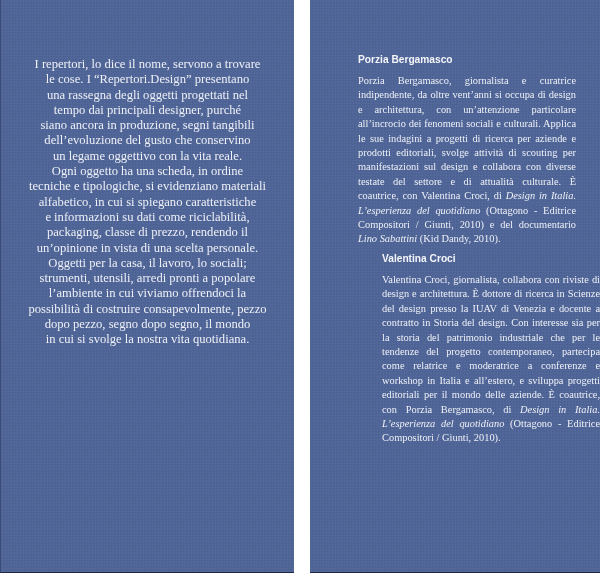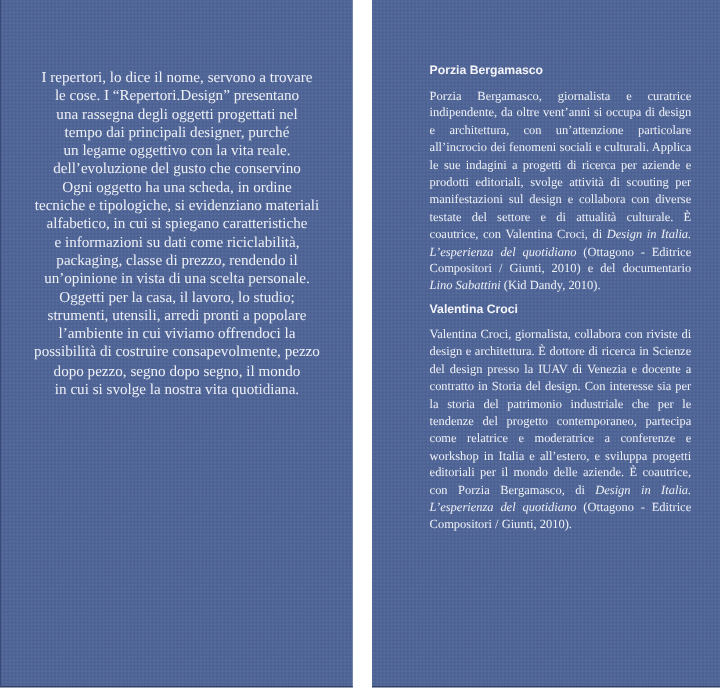--- a/index.html
+++ b/index.html
@@ -21,48 +21,49 @@
     .panel-right { left: 310px; width: 290px; border-bottom: 1px solid #1c2846; }
     .blurb {
       position: absolute; left: 24px; width: 245px; top: 57px;
       text-align: center; font-size: 12.6px; line-height: 15.3px;
     }
     .blurb p { margin: 0; }
     .author {
       position: absolute; left: 48px; width: 218px;
     }
     .author-1 { top: 54px; }
-    .author-2 { top: 253px; }
+    .author-2 { top: 253px; margin-left: 24px; }
     .author h2 {
       font-family: "Liberation Sans", "DejaVu Sans", sans-serif;
       font-weight: bold; font-size: 10.2px; margin: 0 0 9px 0; color: #f4f5fa;
     }
     .author p {
       margin: 0; font-size: 10.4px; line-height: 14.4px; text-align: justify;
     }
     .author i { font-style: italic; }
   </style>
 </head>
 <body>
 
 <div class="panel panel-left">
   <div class="blurb">
     <p>I repertori, lo dice il nome, servono a trovare</p>
     <p>le cose. I “Repertori.Design” presentano</p>
     <p>una rassegna degli oggetti progettati nel</p>
     <p>tempo dai principali designer, purché</p>
+    <p>siano ancora in produzione, segni tangibili</p>
+    <p>dell’evoluzione del gusto che conservino</p>
     <p>un legame oggettivo con la vita reale.</p>
-    <p>dell’evoluzione del gusto che conservino</p>
     <p>Ogni oggetto ha una scheda, in ordine</p>
     <p>tecniche e tipologiche, si evidenziano materiali</p>
     <p>alfabetico, in cui si spiegano caratteristiche</p>
     <p>e informazioni su dati come riciclabilità,</p>
     <p>packaging, classe di prezzo, rendendo il</p>
     <p>un’opinione in vista di una scelta personale.</p>
-    <p>Oggetti per la casa, il lavoro, lo studio;</p>
+    <p>Oggetti per la casa, il lavoro, lo sociali;</p>
     <p>strumenti, utensili, arredi pronti a popolare</p>
     <p>l’ambiente in cui viviamo offrendoci la</p>
     <p>possibilità di costruire consapevolmente, pezzo</p>
     <p>dopo pezzo, segno dopo segno, il mondo</p>
     <p>in cui si svolge la nostra vita quotidiana.</p>
   </div>
 </div>
 
 <div class="panel panel-right">
   <section class="author author-1">

